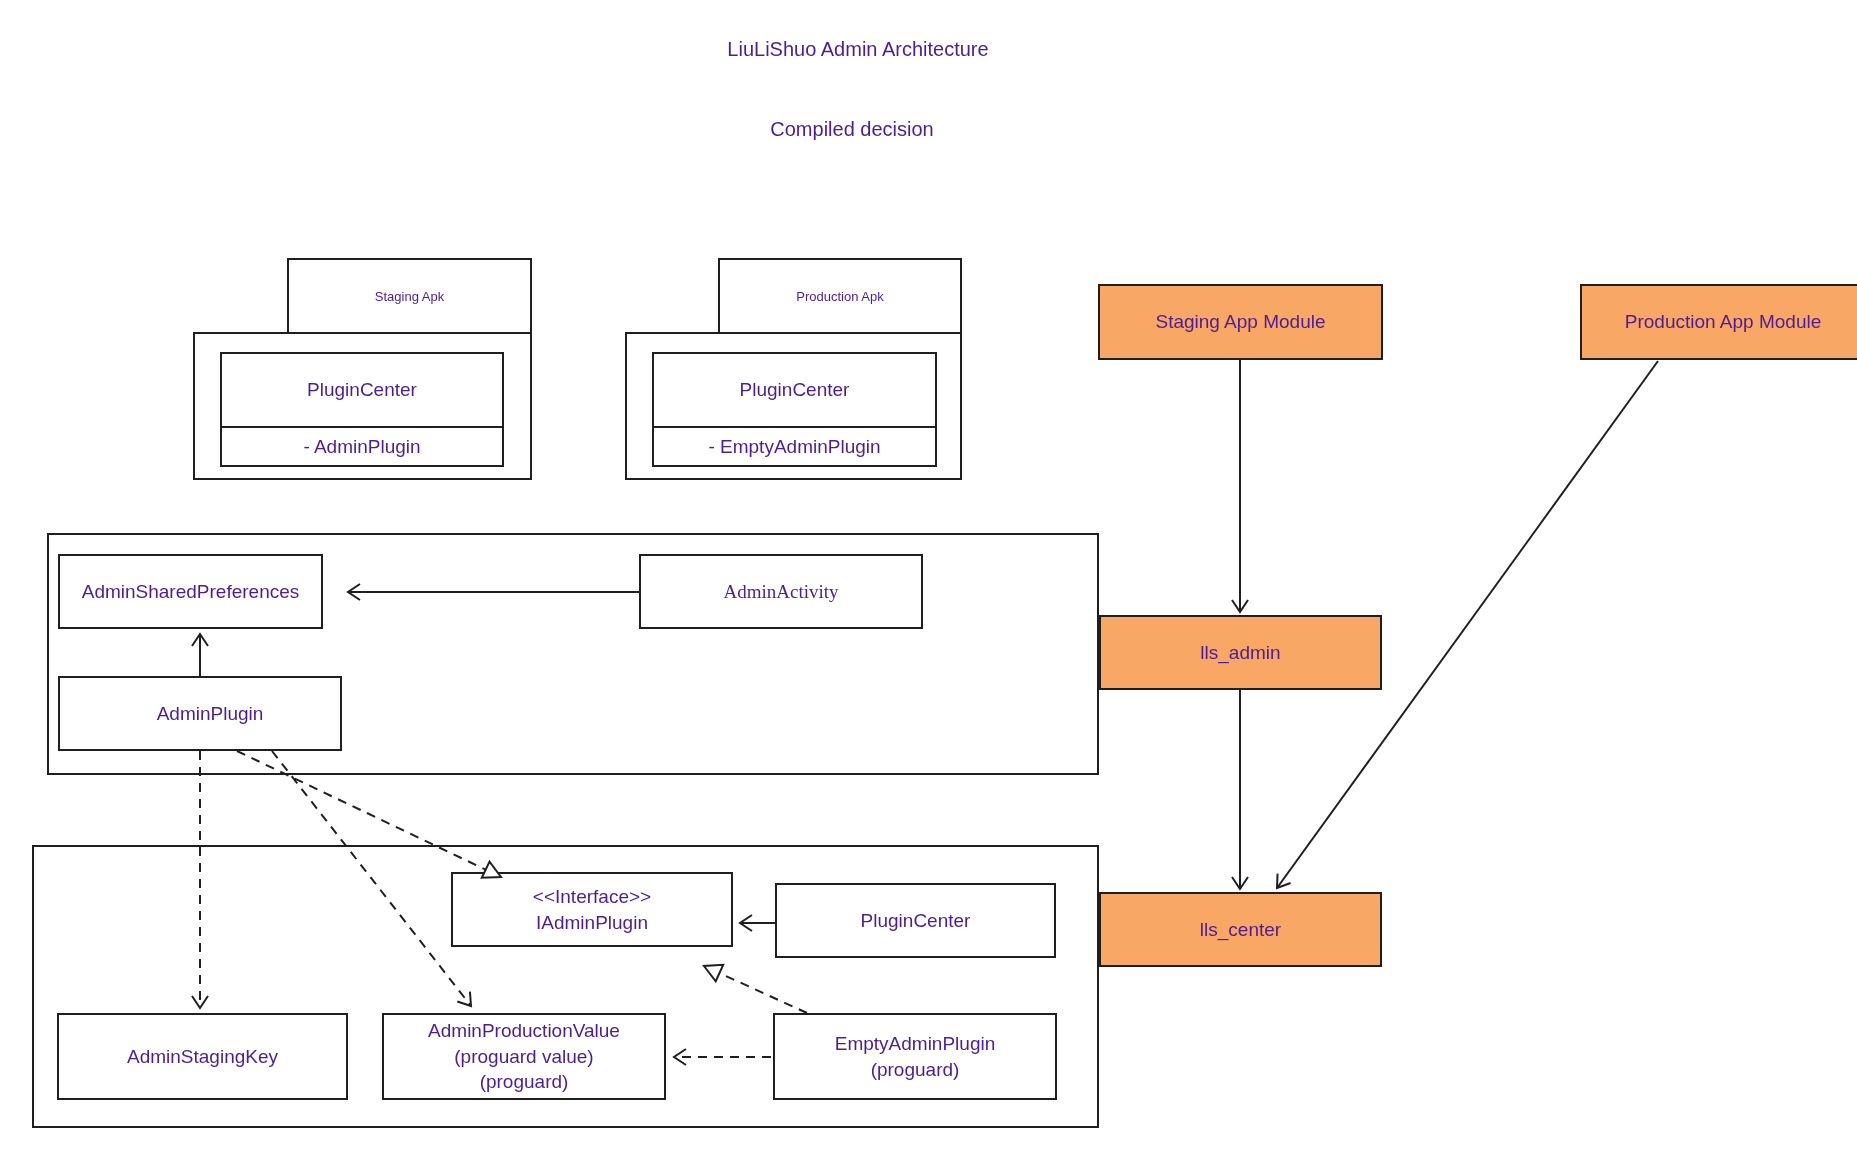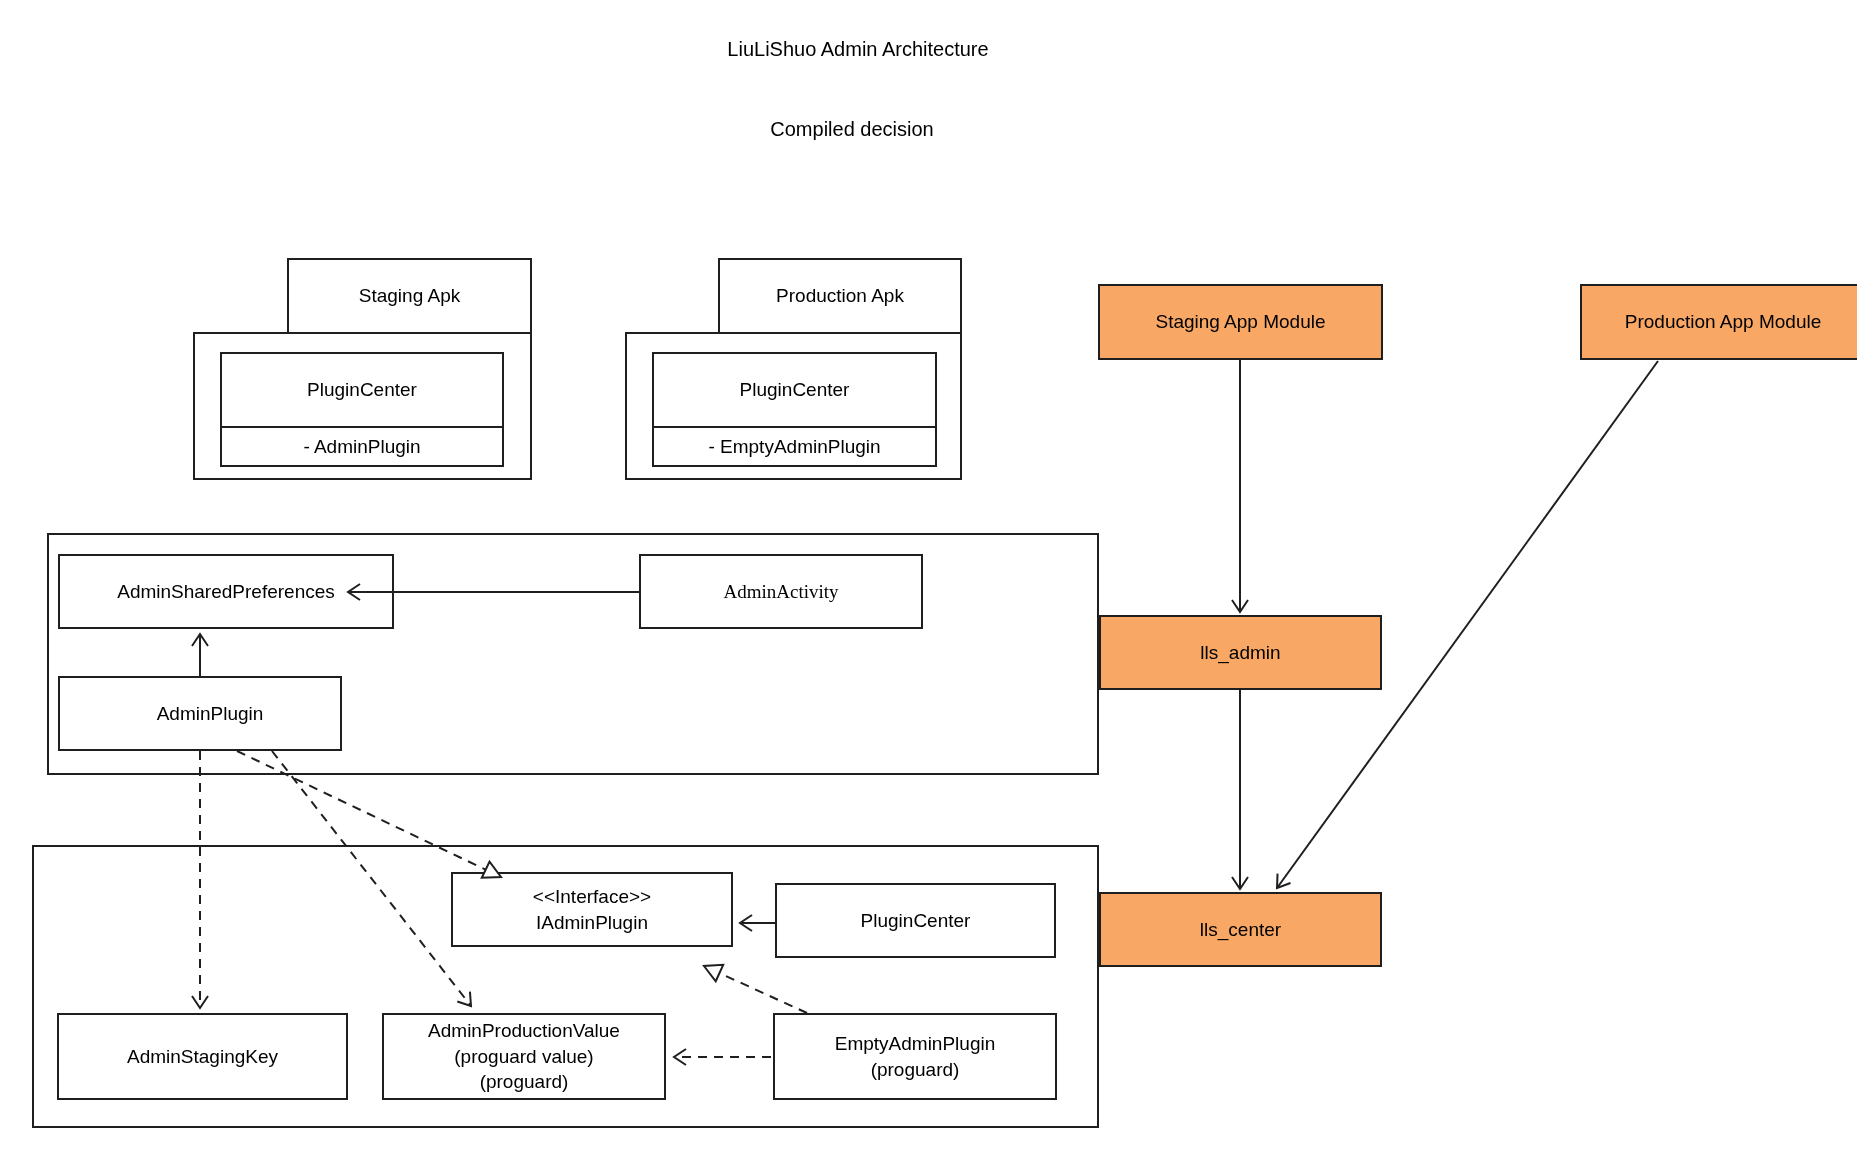--- a/index.html
+++ b/index.html
@@ -1,30 +1,30 @@
 <!DOCTYPE html>
 <html><head>
 <meta charset="utf-8">
 <style>
   html,body{margin:0;padding:0;background:#ffffff;}
   #stage{
     position:relative;width:1857px;height:1159px;background:#ffffff;
-    font-family:"Liberation Sans","DejaVu Sans",sans-serif;color:#000000;
+    font-family:"Liberation Sans","DejaVu Sans",sans-serif;color:#4c1d95;
     overflow:hidden;
   }
   .abs{position:absolute;box-sizing:border-box;}
   .title{font-size:20px;text-align:center;white-space:nowrap;}
   .box{
     border:2px solid #1f1f1f;background:#ffffff;
     display:flex;align-items:center;justify-content:center;
     font-size:19px;text-align:center;flex-direction:column;line-height:1.35;
   }
   .container{border:2px solid #1f1f1f;background:transparent;}
   .module{background:#F9A765;}
-  .pkg-tab{border:2px solid #1f1f1f;background:#ffffff;display:flex;align-items:center;justify-content:center;font-size:19px;}
+  .pkg-tab{border:2px solid #1f1f1f;background:#ffffff;display:flex;align-items:center;justify-content:center;font-size:13px;}
   .pkg-body{border:2px solid #1f1f1f;background:#ffffff;}
   .uml-class{border:2px solid #1f1f1f;background:#ffffff;display:flex;flex-direction:column;}
   .uml-top{flex:0 0 72px;display:flex;align-items:center;justify-content:center;font-size:19px;border-bottom:2px solid #1f1f1f;}
   .uml-bottom{flex:1;display:flex;align-items:center;justify-content:center;font-size:19px;}
   svg.overlay{position:absolute;left:0;top:0;pointer-events:none;}
 </style>
 </head>
 <body>
 
 <div id="stage">
@@ -44,21 +44,21 @@
   <div class="abs pkg-tab" style="left:718px;top:258px;width:244px;height:76px;">
     <span>Production Apk</span>
   </div>
   <div class="abs pkg-body" style="left:625px;top:332px;width:337px;height:148px;"></div>
   <div class="abs uml-class" style="left:652px;top:352px;width:285px;height:115px;">
     <div class="uml-top">PluginCenter</div>
     <div class="uml-bottom">- EmptyAdminPlugin</div>
   </div>
 
   <div class="abs container" style="left:47px;top:533px;width:1052px;height:242px;"></div>
-  <div class="abs box" style="left:58px;top:554px;width:336px;height:75px;">
+  <div class="abs box" style="left:58px;top:554px;width:265px;height:75px;">
     <span>AdminSharedPreferences</span>
   </div>
   <div class="abs box" style="left:639px;top:554px;width:284px;height:75px;font-family:Liberation Serif, serif;">
     <span>AdminActivity</span>
   </div>
   <div class="abs box" style="left:58px;top:676px;width:284px;height:75px;padding-left:20px;">
     <span>AdminPlugin</span>
   </div>
 
   <div class="abs container" style="left:32px;top:845px;width:1067px;height:283px;"></div>

